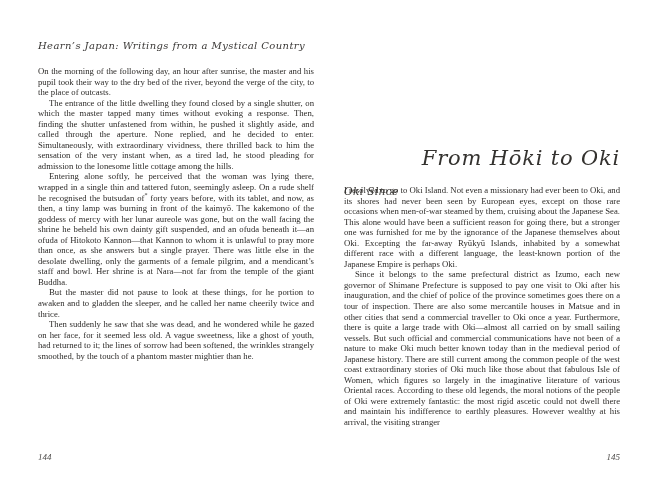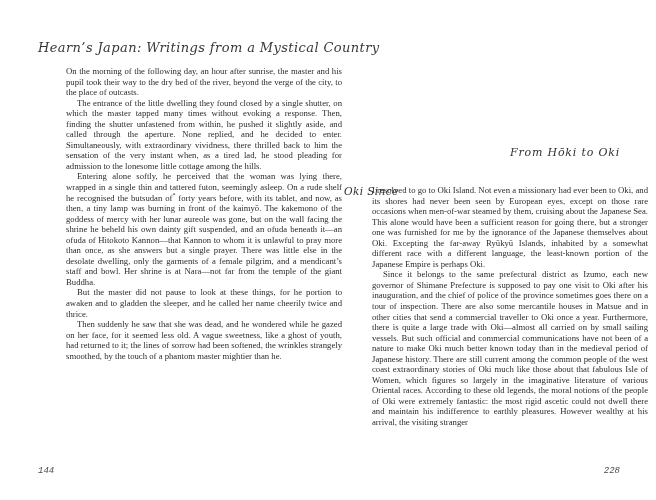--- a/index.html
+++ b/index.html
@@ -9,55 +9,55 @@
     position: relative;
     overflow: hidden;
     font-family: "Liberation Serif", serif;
     color: #2e2c2a;
   }
   .spread { position: absolute; inset: 0; background: #ffffff; }
 
   .running-header {
     position: absolute; left: 38px; top: 40px;
     font-family: "DejaVu Serif", serif; font-style: italic;
-    font-size: 13px; letter-spacing: 0.4px; color: #3a3836;
+    font-size: 10px; letter-spacing: 0.4px; color: #3a3836;
     white-space: nowrap;
   }
 
   .body-text {
     position: absolute; width: 276px;
     font-size: 8.7px; line-height: 10.55px;
-    text-align: justify; color: #2e2c2a; margin-left: 28px;
+    text-align: justify; color: #2e2c2a;
   }
   .left-body  { left: 38px;  top: 66px; }
   .right-body { left: 344px; top: 185px; }
 
   p.para { margin: 0; padding: 0; }
   p.para.indent { text-indent: 11px; }
   .it  { }
   .sup { vertical-align: super; font-size: 6px; line-height: 0; }
 
   .chapter-title {
     position: absolute; left: 344px; top: 146px; width: 276px;
     text-align: right;
     font-family: "DejaVu Serif", serif; font-style: italic;
-    font-size: 11px; letter-spacing: 0.8px; color: #34322f;
+    font-size: 21px; letter-spacing: 0.8px; color: #34322f;
     white-space: nowrap;
   }
 
   .section-heading {
     position: absolute; left: 344px; top: 185px;
     font-family: "DejaVu Serif", serif; font-style: italic;
     font-size: 10.5px; letter-spacing: 0.4px; color: #34322f;
   }
 
   .page-number {
     position: absolute; top: 452px;
-    font-family: Liberation Mono, monospace; font-style: italic;
-    font-size: 9px; color: #4e4c4a; margin-top: 14px;
+    font-family: Liberation Serif, serif; font-style: italic;
+    font-size: 9px; color: #4e4c4a;
   }
   .pn-left  { left: 38px; }
   .pn-right { left: 344px; width: 276px; text-align: right; }
 </style>
 </head>
 <body>
 
 <div class="spread">
 
   <div class="page left-page">
@@ -72,16 +72,16 @@
     <div class="page-number pn-left">144</div>
   </div>
 
   <div class="page right-page">
     <div class="chapter-title">From Hōki to Oki</div>
     <div class="section-heading">Oki Since</div>
     <div class="body-text right-body">
         <p class="para"><span>I resolved to go to Oki Island. Not even a missionary had ever been to Oki, and its shores had never been seen by European eyes, except on those rare occasions when men-of-war steamed by them, cruising about the Japanese Sea. This alone would have been a sufficient reason for going there, but a stronger one was furnished for me by the ignorance of the Japanese themselves about Oki. Excepting the far-away Ryūkyū Islands, inhabited by a somewhat different race with a different language, the least-known portion of the Japanese Empire is perhaps Oki.</span></p>
         <p class="para indent"><span>Since it belongs to the same prefectural district as Izumo, each new governor of Shimane Prefecture is supposed to pay one visit to Oki after his inauguration, and the chief of police of the province sometimes goes there on a tour of inspection. There are also some mercantile houses in Matsue and in other cities that send a commercial traveller to Oki once a year. Furthermore, there is quite a large trade with Oki—almost all carried on by small sailing vessels. But such official and commercial communications have not been of a nature to make Oki much better known today than in the medieval period of Japanese history. There are still current among the common people of the west coast extraordinary stories of Oki much like those about that fabulous Isle of Women, which figures so largely in the imaginative literature of various Oriental races. According to these old legends, the moral notions of the people of Oki were extremely fantastic: the most rigid ascetic could not dwell there and maintain his indifference to earthly pleasures. However wealthy at his arrival, the visiting stranger</span></p>
       </div>
-    <div class="page-number pn-right">228</div>
+    <div class="page-number pn-right">145</div>
   </div>
 
 </div>
 
 </body></html>

